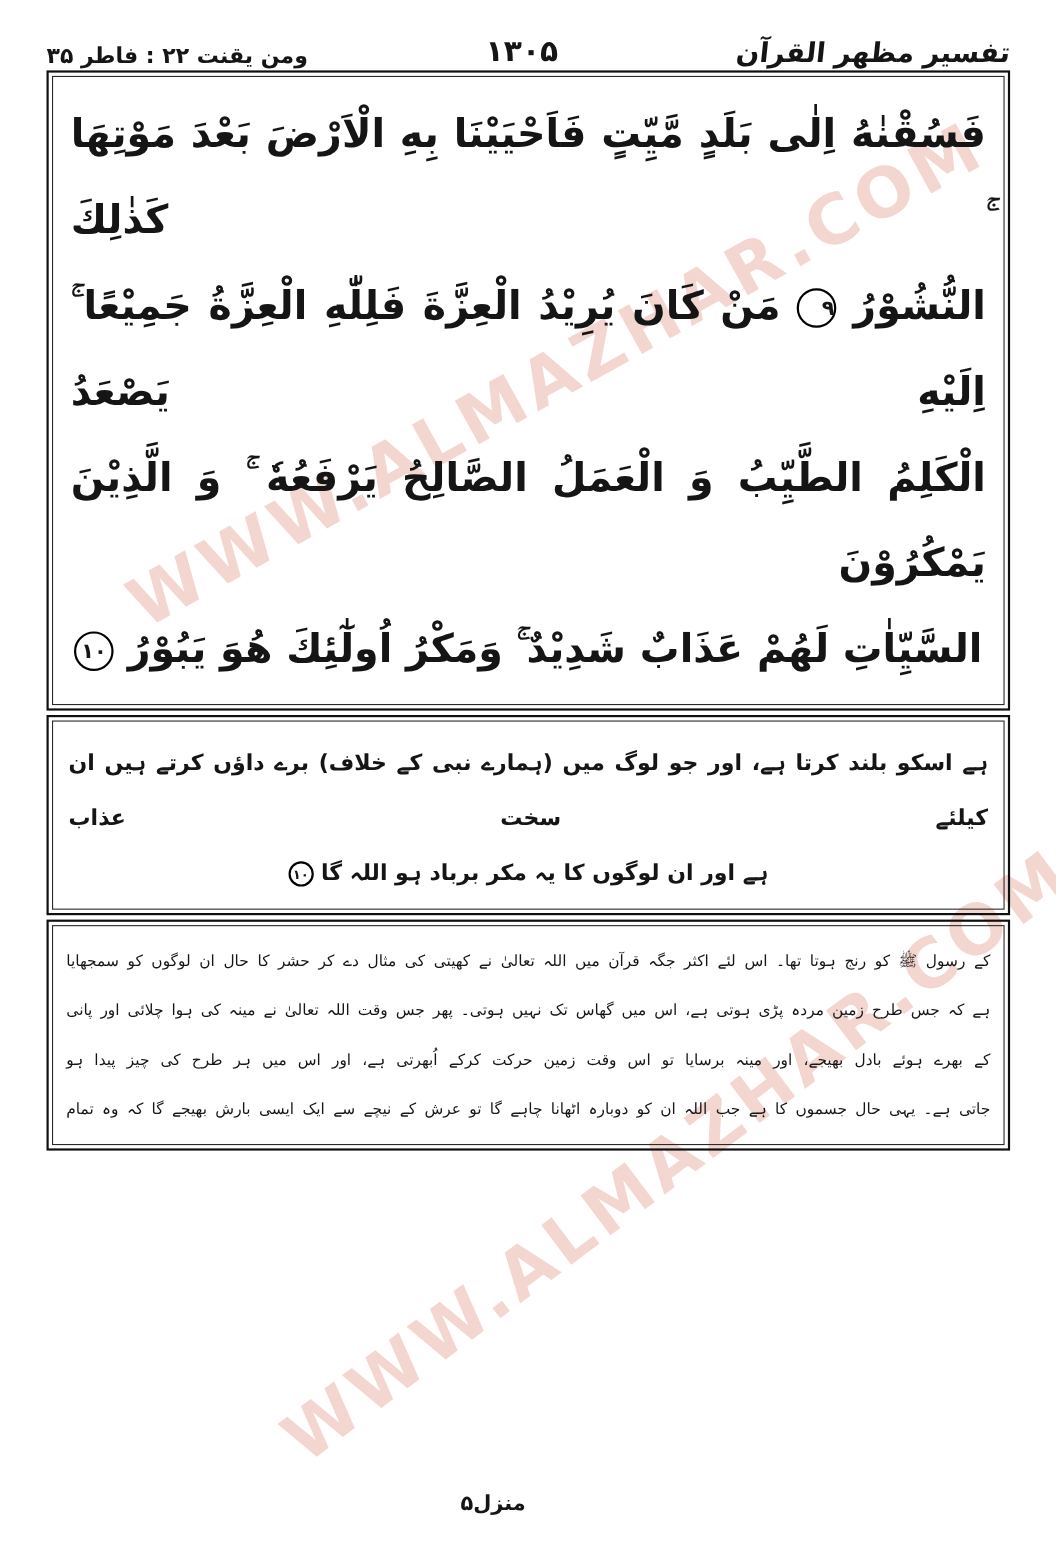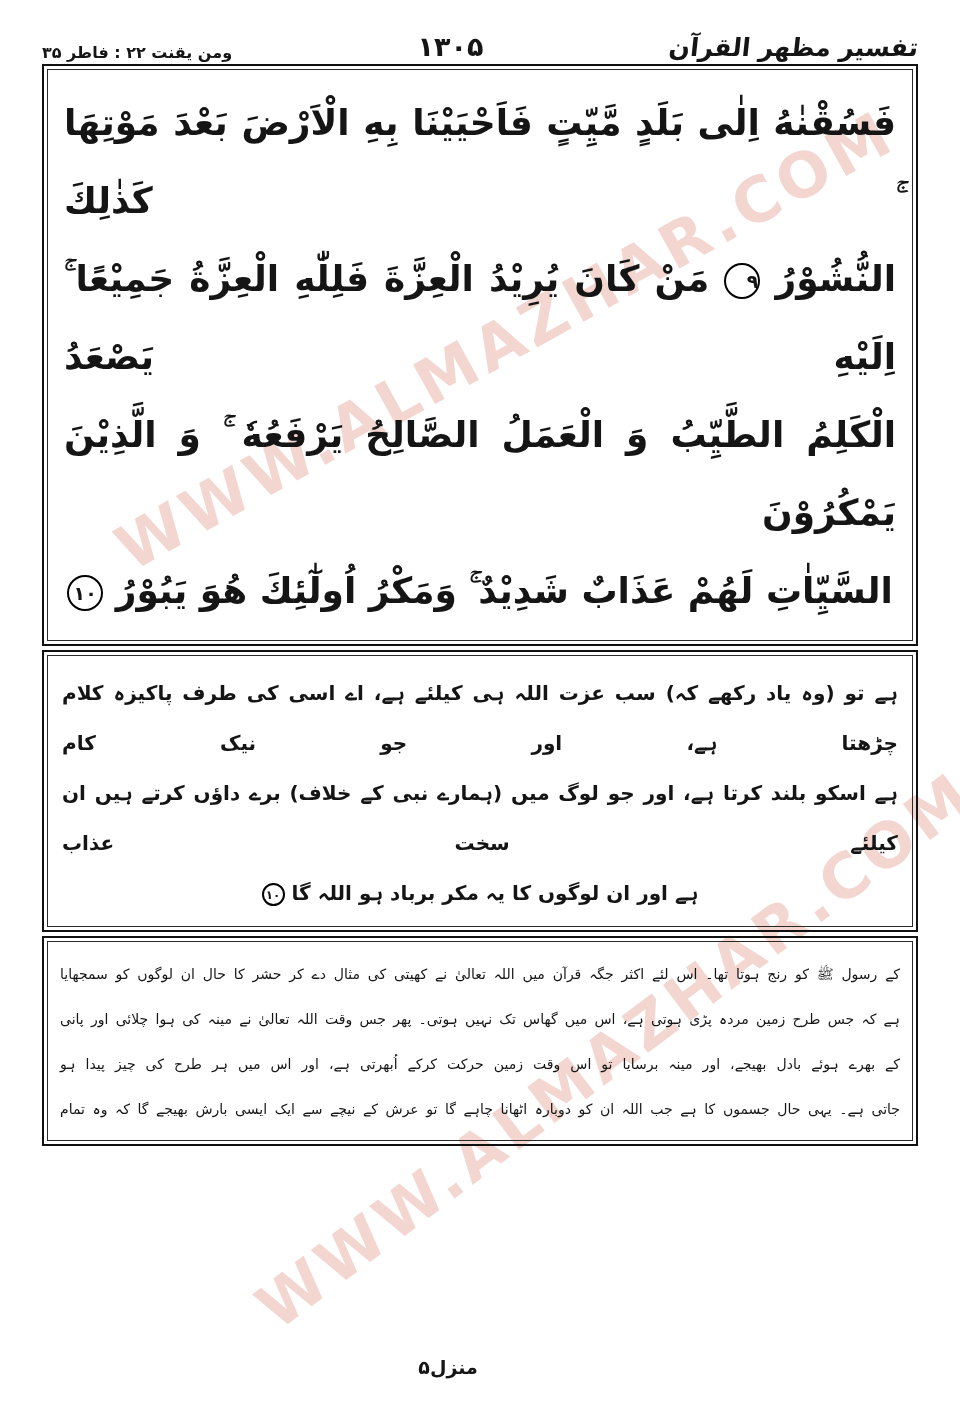--- a/index.html
+++ b/index.html
@@ -30,21 +30,21 @@
   .wm2 { left:150px; top:770px;  width:930px; height:560px; transform:rotate(-37deg); }
 
   
   .header {
     position:absolute; top:18px; left:42px; right:42px; height:44px;
     display:flex; flex-direction:row; justify-content:space-between; align-items:flex-end;
     z-index:2;
   }
   .h-title { font-size:25px; font-weight:bold; transform:skewX(-6deg); }
   .h-page  { font-size:27px; font-weight:bold; letter-spacing:2px; }
-  .h-ref   { font-size:16px; font-weight:bold; }
+  .h-ref   { font-size:20px; font-weight:bold; }
 
   
   .stack { position:absolute; top:64px; left:42px; width:876px; z-index:1; }
   .box   { border:2px solid #101010; padding:3px; background:transparent; margin-bottom:4px; }
   .box-inner { border:1px solid #2a2a2a; background:transparent; }
 
   .verse-inner { padding:14px 16px 10px 16px; }
   .verse-line {
     direction:rtl;
     font-size:36px; font-weight:bold;
@@ -115,21 +115,20 @@
         <div class="verse-line">الْكَلِمُ الطَّيِّبُ وَ الْعَمَلُ الصَّالِحُ يَرْفَعُهٗ ۚ وَ الَّذِيْنَ يَمْكُرُوْنَ</div>
         <div class="verse-line center">
           <span>السَّيِّاٰتِ لَهُمْ عَذَابٌ شَدِيْدٌ ۚ وَمَكْرُ اُولٰٓئِكَ هُوَ يَبُوْرُ</span>
           <span class="vnum">۱۰</span>
         </div>
       </div>
     </div>
 
     <div class="box">
       <div class="box-inner trans-inner">
-        <div class="trans-line">ہے تو (وہ یاد رکھے کہ) سب عزت اللہ ہی کیلئے ہے، اے اسی کی طرف پاکیزہ کلام چڑھتا ہے، اور جو نیک کام</div>
         <div class="trans-line">ہے اسکو بلند کرتا ہے، اور جو لوگ میں (ہمارے نبی کے خلاف) برے داؤں کرتے ہیں ان کیلئے سخت عذاب</div>
         <div class="trans-line center">
           <span>ہے اور ان لوگوں کا یہ مکر برباد ہو اللہ گا</span>
           <span class="vnum-sm">۱۰</span>
         </div>
       </div>
     </div>
 
     <div class="box">
       <div class="box-inner comm-inner">

